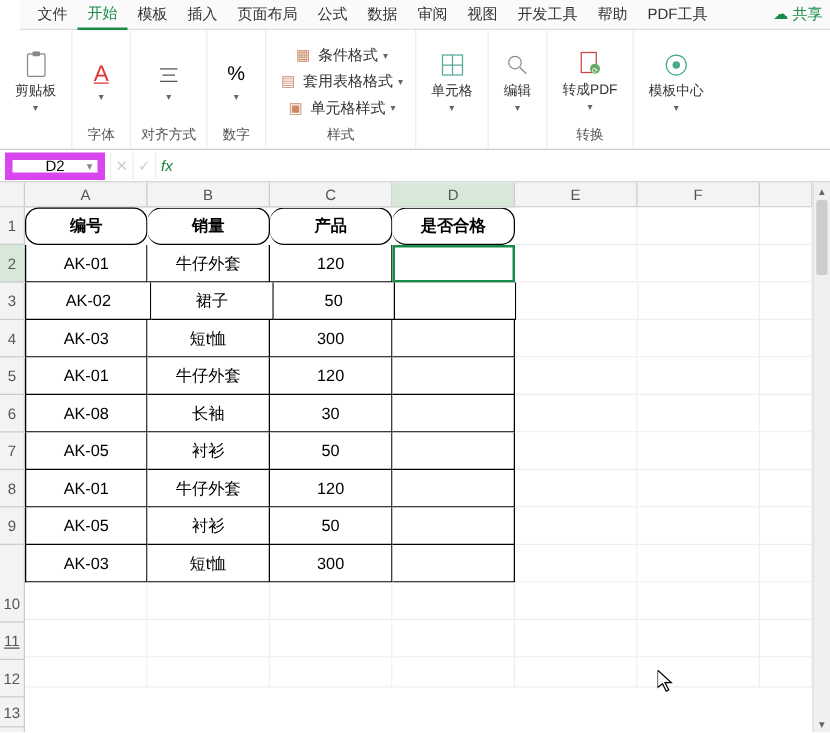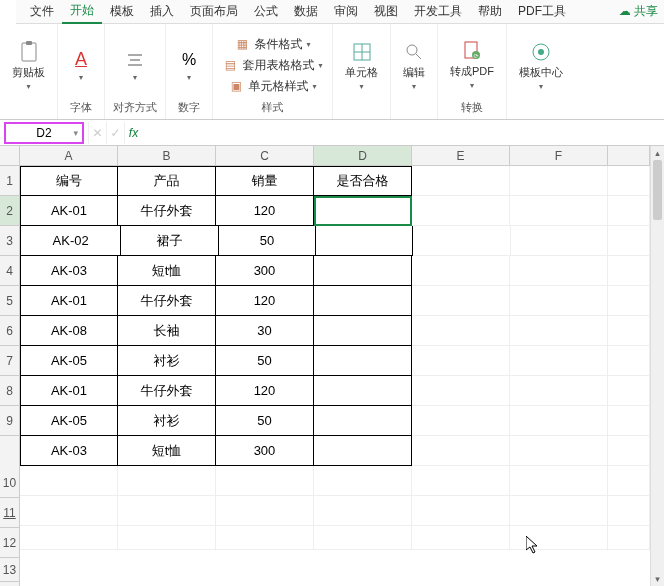--- a/index.html
+++ b/index.html
@@ -14,36 +14,36 @@
   .group .content { display: flex; flex-direction: column; align-items: center; justify-content: center; flex: 1; gap: 4px; }
   .group .label { font-size: 11px; color: #555; padding-bottom: 2px; min-height: 16px; }
   .big-btn { display: flex; flex-direction: column; align-items: center; gap: 2px; cursor: pointer; padding: 2px 4px; }
   .big-btn .ico { width: 22px; height: 22px; display: flex; align-items: center; justify-content: center; }
   .big-btn .txt { font-size: 11px; color: #333; }
   .dd { font-size: 8px; color: #666; }
   .list-items { display: flex; flex-direction: column; gap: 4px; }
   .li { display: flex; align-items: center; gap: 4px; font-size: 12px; cursor: pointer; color: #333; white-space: nowrap; }
   .li .sic { width: 16px; height: 16px; display:flex; align-items:center; justify-content:center; }
   .formula-bar { display: flex; align-items: center; height: 26px; border-bottom: 1px solid #ccc; background: #fff; }
-  .namebox { width: 80px; height: 22px; border: 2px solid #d946ef; margin: 0 4px; display:flex; align-items:center; justify-content:center; font-size:12px; position:relative;text-align:center; }
+  .namebox { width: 80px; height: 22px; border: 6px solid #d946ef; margin: 0 4px; display:flex; align-items:center; justify-content:center; font-size:12px; position:relative;text-align:center; }
   .namebox::after { content:"▾"; position:absolute; right:4px; font-size:9px; color:#888; }
   .fxbtn { width: 18px; height:22px; display:flex; align-items:center; justify-content:center; color:#15803d; border-left:1px solid #eee; cursor:pointer; }
   .fxinput { flex:1; border:none; outline:none; height:22px; padding:0 6px; font-size:12px; }
   .sheet-area { position:relative; height: calc(586px - 24px - 96px - 26px); overflow:hidden; }
   .corner { position:absolute; top:0; left:0; width:20px; height:20px; background:#f3f3f3; border-right:1px solid #ccc; border-bottom:1px solid #ccc; }
   .col-headers { position:absolute; top:0; left:20px; right:14px; height:20px; display:flex; background:#f3f3f3; border-bottom:1px solid #ccc; }
   .col-h { border-right:1px solid #ccc; display:flex; align-items:center; justify-content:center; color:#555; }
   .col-h.sel { background:#d8e8d8; }
   .row-headers { position:absolute; top:20px; left:0; width:20px; bottom:0; display:flex; flex-direction:column; background:#f3f3f3; border-right:1px solid #ccc; }
   .row-h { border-bottom:1px solid #ccc; display:flex; align-items:center; justify-content:center; color:#555; }
   .row-h.sel { background:#d8e8d8; }
   .grid { position:absolute; top:20px; left:20px; right:14px; bottom:0; }
   .grow { display:flex; }
   .cell { border-right:1px solid #eee; border-bottom:1px solid #eee; display:flex; align-items:center; justify-content:center; font-size:13px; background:#fff; overflow:hidden; white-space:nowrap; }
-  .cell.header { font-weight:400; }
+  .cell.header { font-weight:700;border-radius:11px; }
   .cell.bord-t { border-top:1px solid #000; }
   .cell.bord-l { border-left:1px solid #000; }
   .cell.bord-r { border-right:1px solid #000; }
   .cell.bord-b { border-bottom:1px solid #000; }
   .cell.active { outline:2px solid #1a8b47; outline-offset:-2px; }
   .vscroll { position:absolute; top:0; right:0; width:14px; bottom:0; background:#f0f0f0; border-left:1px solid #ddd; }
   .vscroll .arrow { height:14px; display:flex; align-items:center; justify-content:center; font-size:9px; color:#666; cursor:pointer; }
   .vscroll .track { position:absolute; top:14px; bottom:14px; left:0; right:0; }
   .vscroll .thumb { position:absolute; left:2px; right:2px; top:0; height:60px; background:#ccc; border-radius:2px; }
   .cursor { position:absolute; pointer-events:none; }
@@ -240,22 +240,22 @@
       <div class="row-h" style="height: 30px;">8</div>
       <div class="row-h" style="height: 30px;">9</div>
       <div class="row-h" style="height: 30px; margin-top: 32px;">10</div>
       <div class="row-h" style="height: 30px; text-decoration: underline;">11</div>
       <div class="row-h" style="height: 30px;">12</div>
       <div class="row-h" style="height: 24px;">13</div>
     </div>
   <div class="grid" id="grid">
       <div class="grow" style="height: 30px;">
         <div class="cell header bord-t bord-l bord-r bord-b" style="width: 98px; height: 30px;">编号</div>
+        <div class="cell header bord-t bord-r bord-b" style="width: 98px; height: 30px;">销量</div>
         <div class="cell header bord-t bord-r bord-b" style="width: 98px; height: 30px;">产品</div>
-        <div class="cell header bord-t bord-r bord-b" style="width: 98px; height: 30px;">销量</div>
         <div class="cell header bord-t bord-r bord-b" style="width: 98px; height: 30px;">是否合格</div>
         <div class="cell" style="width: 98px; height: 30px;"></div>
         <div class="cell" style="width: 98px; height: 30px;"></div>
         <div class="cell" style="width: 42px; height: 30px;"></div>
       </div>
       <div class="grow" style="height: 30px;">
         <div class="cell bord-l bord-r bord-b" style="width: 98px; height: 30px;">AK-01</div>
         <div class="cell bord-r bord-b" style="width: 98px; height: 30px;">牛仔外套</div>
         <div class="cell bord-r bord-b" style="width: 98px; height: 30px;">120</div>
         <div class="cell bord-r bord-b active" style="width: 98px; height: 30px;"></div>

